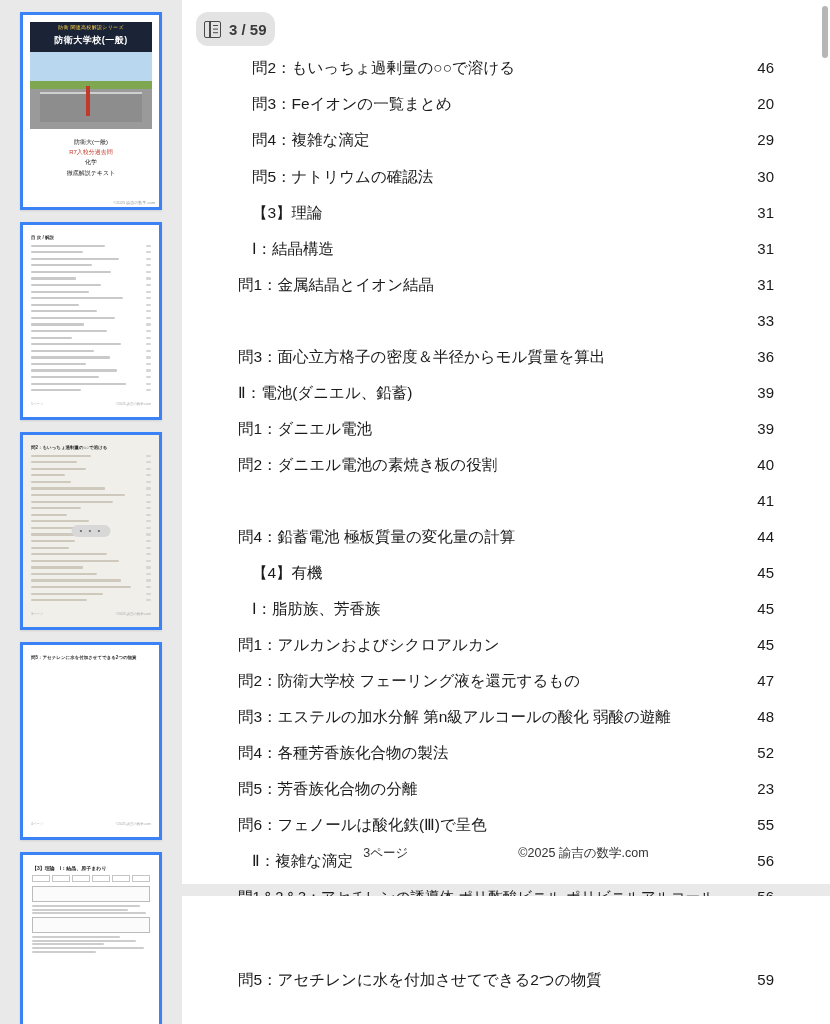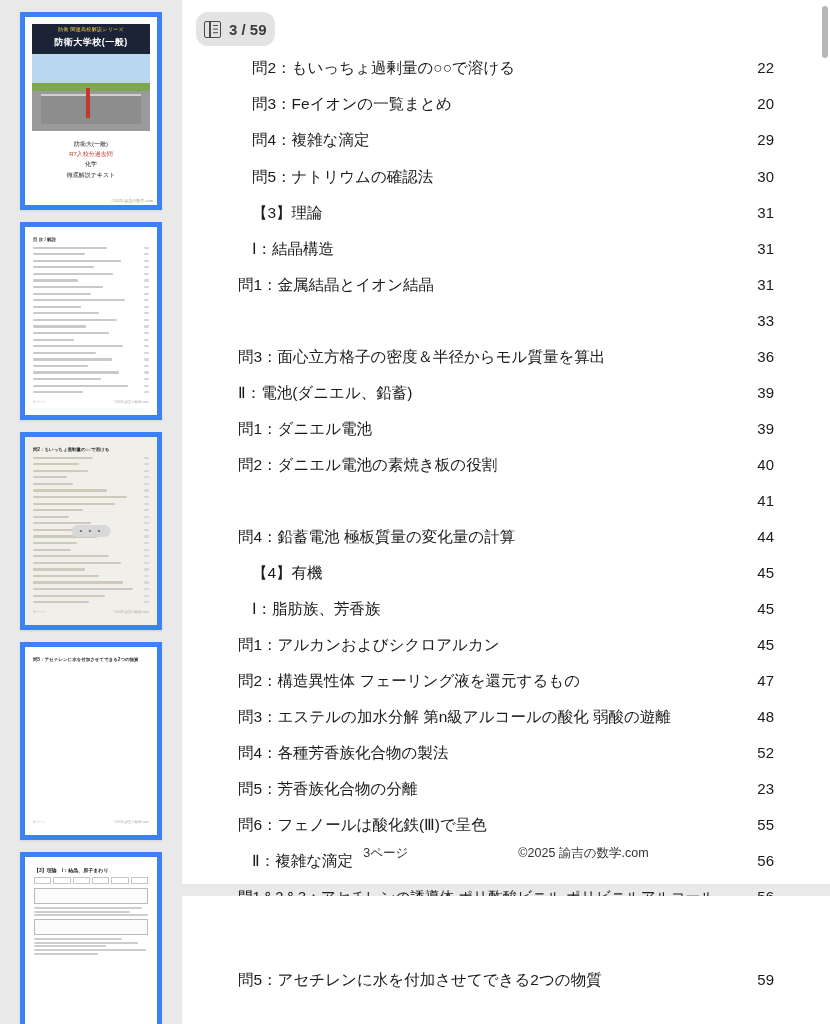--- a/index.html
+++ b/index.html
@@ -27,21 +27,21 @@
     display: flex;
     flex-direction: column;
     align-items: center;
     gap: 12px;
     overflow: hidden;
     flex: 0 0 182px;
   }
   .thumb {
     width: 142px;
     background: #ffffff;
-    border: 5px solid #3b82f6;
+    border: 3px solid #3b82f6;
     box-shadow: 0 1px 2px rgba(0,0,0,0.10);
     position: relative;
     overflow: hidden;
     flex: 0 0 auto;
   }
   .thumb.cover { height: 198px; }
   .thumb.toc1  { height: 198px; }
   .thumb.toc2  { height: 198px; }
   .thumb.toc3  { height: 198px; }
   .thumb.page5 { height: 198px; }
@@ -502,21 +502,21 @@
 
     <div class="doc-scroll">
 
       <div class="page p3">
         <div class="page-inner">
           <div class="toc-list">
 
             <div class="toc-row indent1">
                 <span class="label">問2：もいっちょ過剰量の○○で溶ける</span>
                 <span class="dots"></span>
-                <span class="pg">22</span>
+                <span class="pg">46</span>
               </div>
 
             <div class="toc-row indent1">
                 <span class="label">問3：Feイオンの一覧まとめ</span>
                 <span class="dots"></span>
                 <span class="pg">20</span>
               </div>
 
             <div class="toc-row indent1">
                 <span class="label">問4：複雑な滴定</span>
@@ -600,21 +600,21 @@
                 <span class="pg">45</span>
               </div>
 
             <div class="toc-row indent0">
                 <span class="label">問1：アルカンおよびシクロアルカン</span>
                 <span class="dots"></span>
                 <span class="pg">45</span>
               </div>
 
             <div class="toc-row indent0">
-                <span class="label">問2：構造異性体 フェーリング液を還元するもの</span>
+                <span class="label">問2：防衛大学校 フェーリング液を還元するもの</span>
                 <span class="dots"></span>
                 <span class="pg">47</span>
               </div>
 
             <div class="toc-row indent0">
                 <span class="label">問3：エステルの加水分解 第n級アルコールの酸化 弱酸の遊離</span>
                 <span class="dots"></span>
                 <span class="pg">48</span>
               </div>
 

